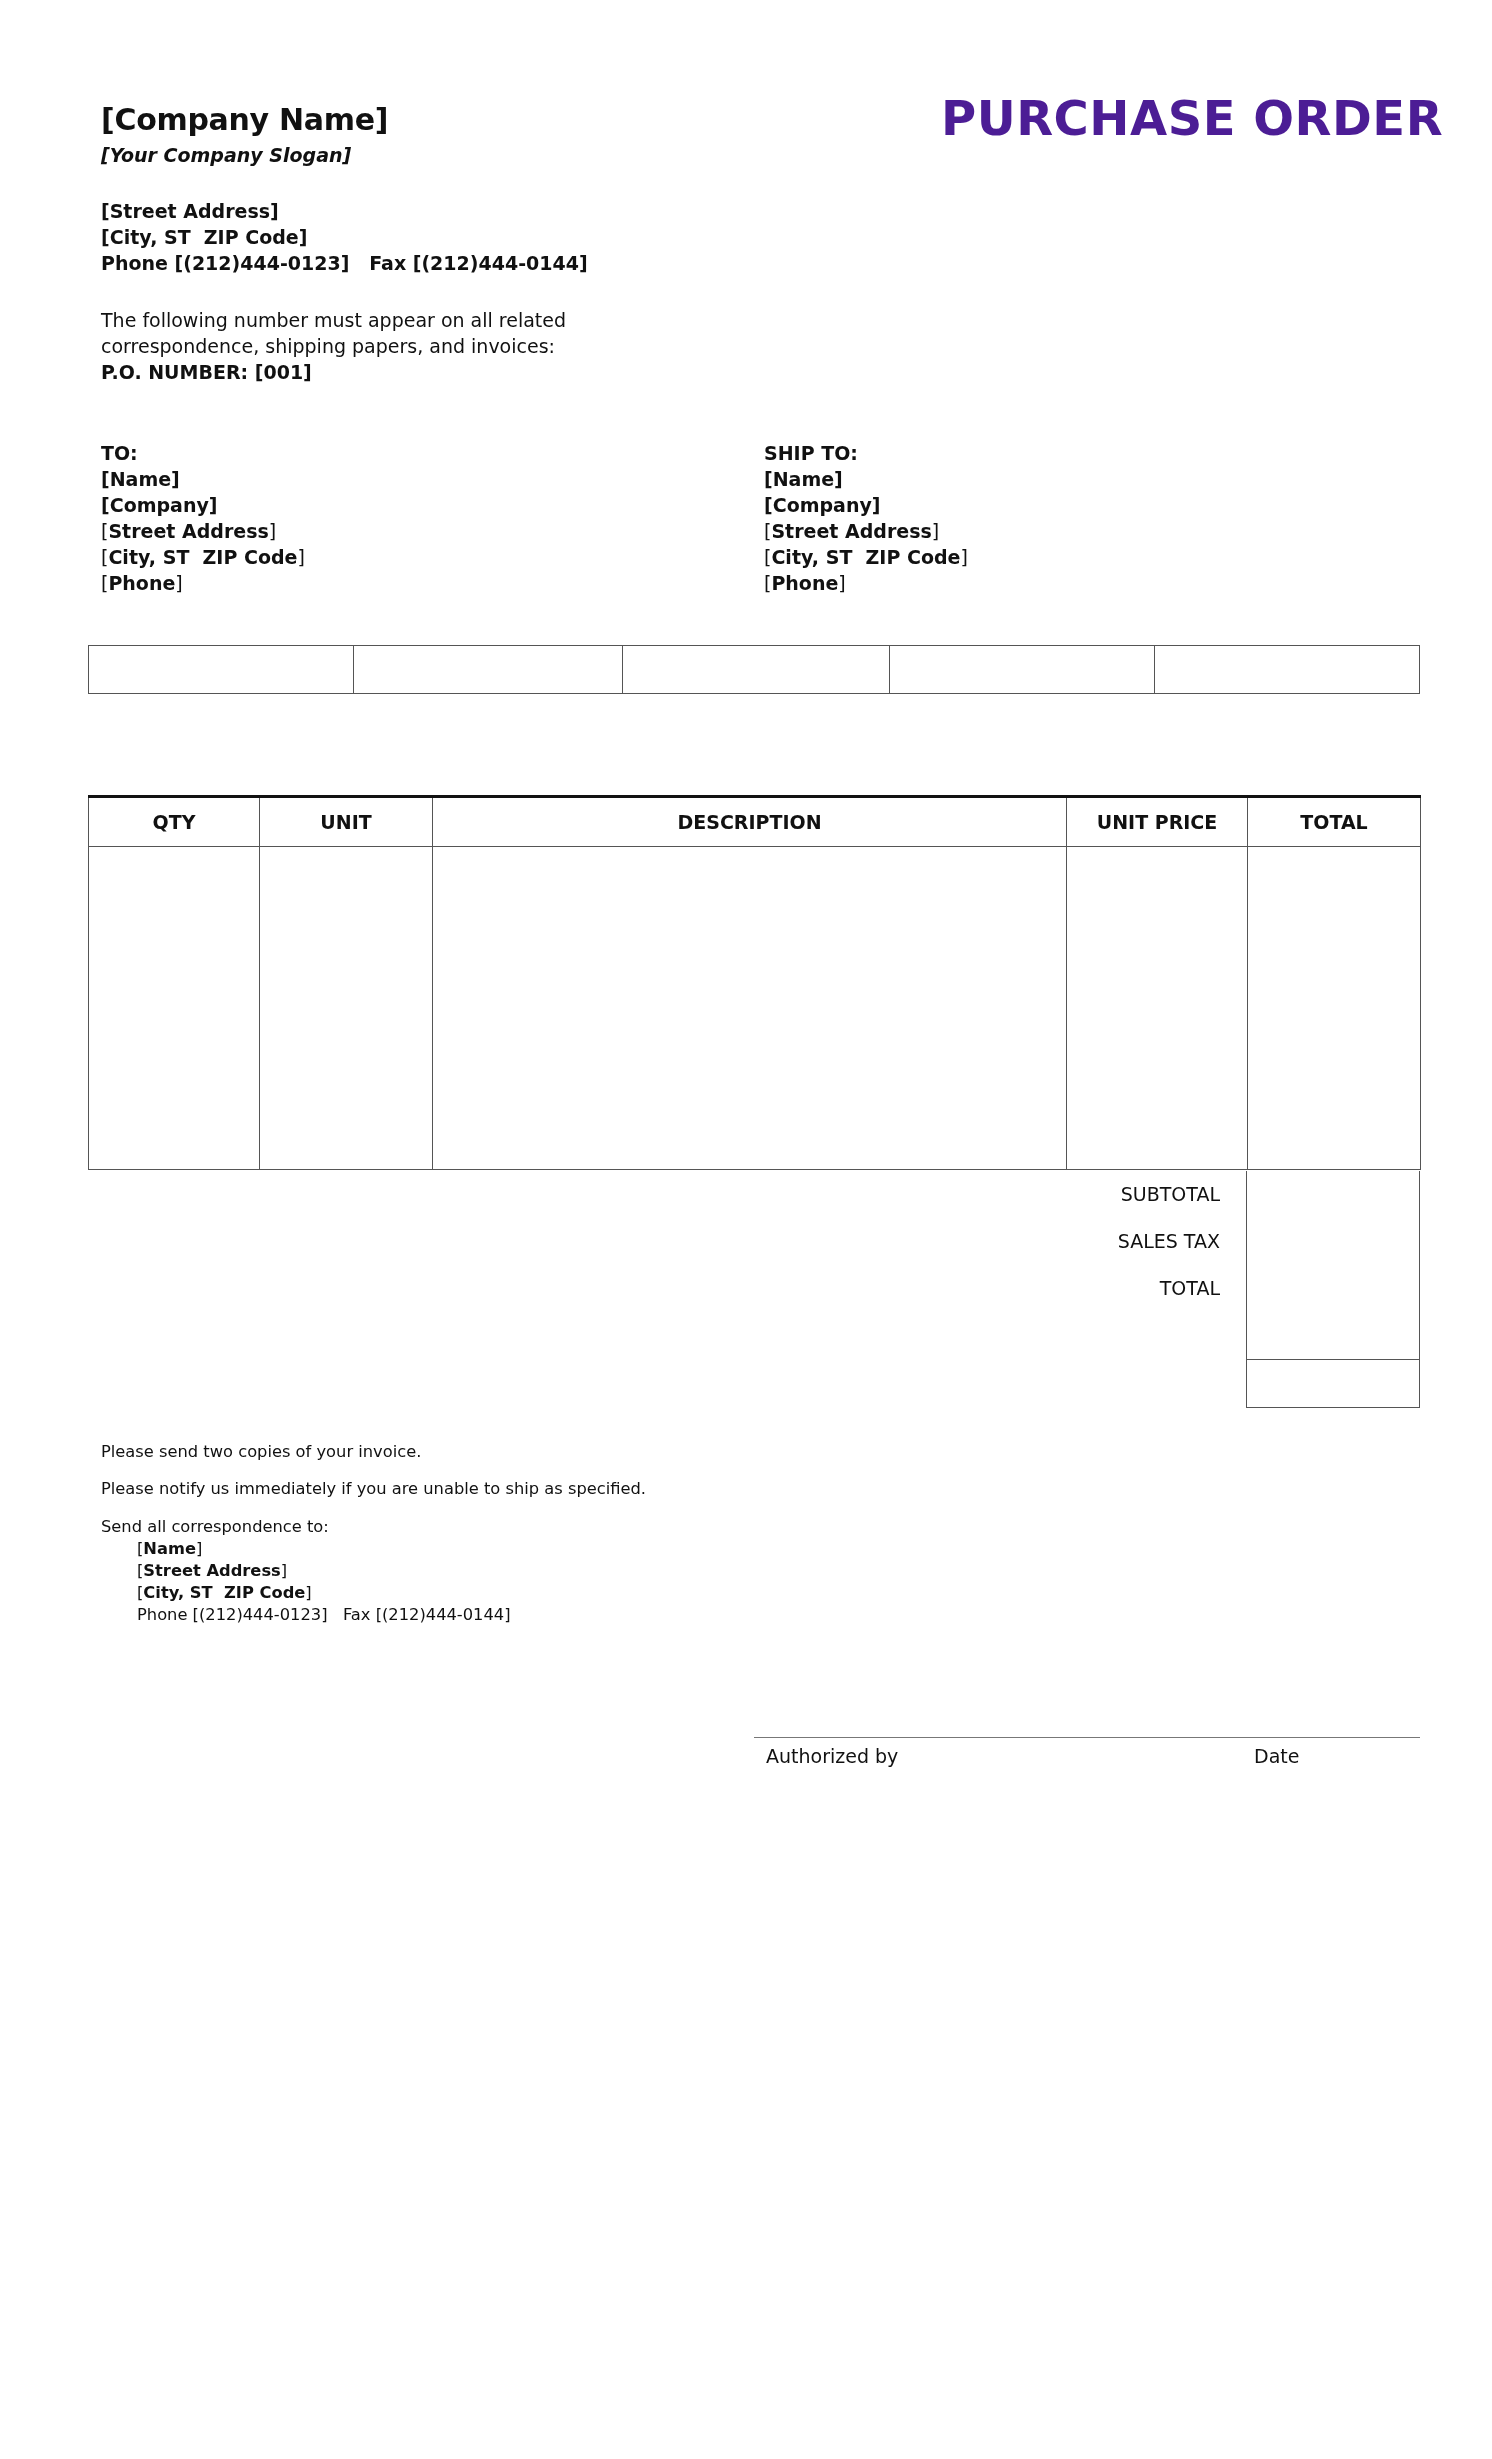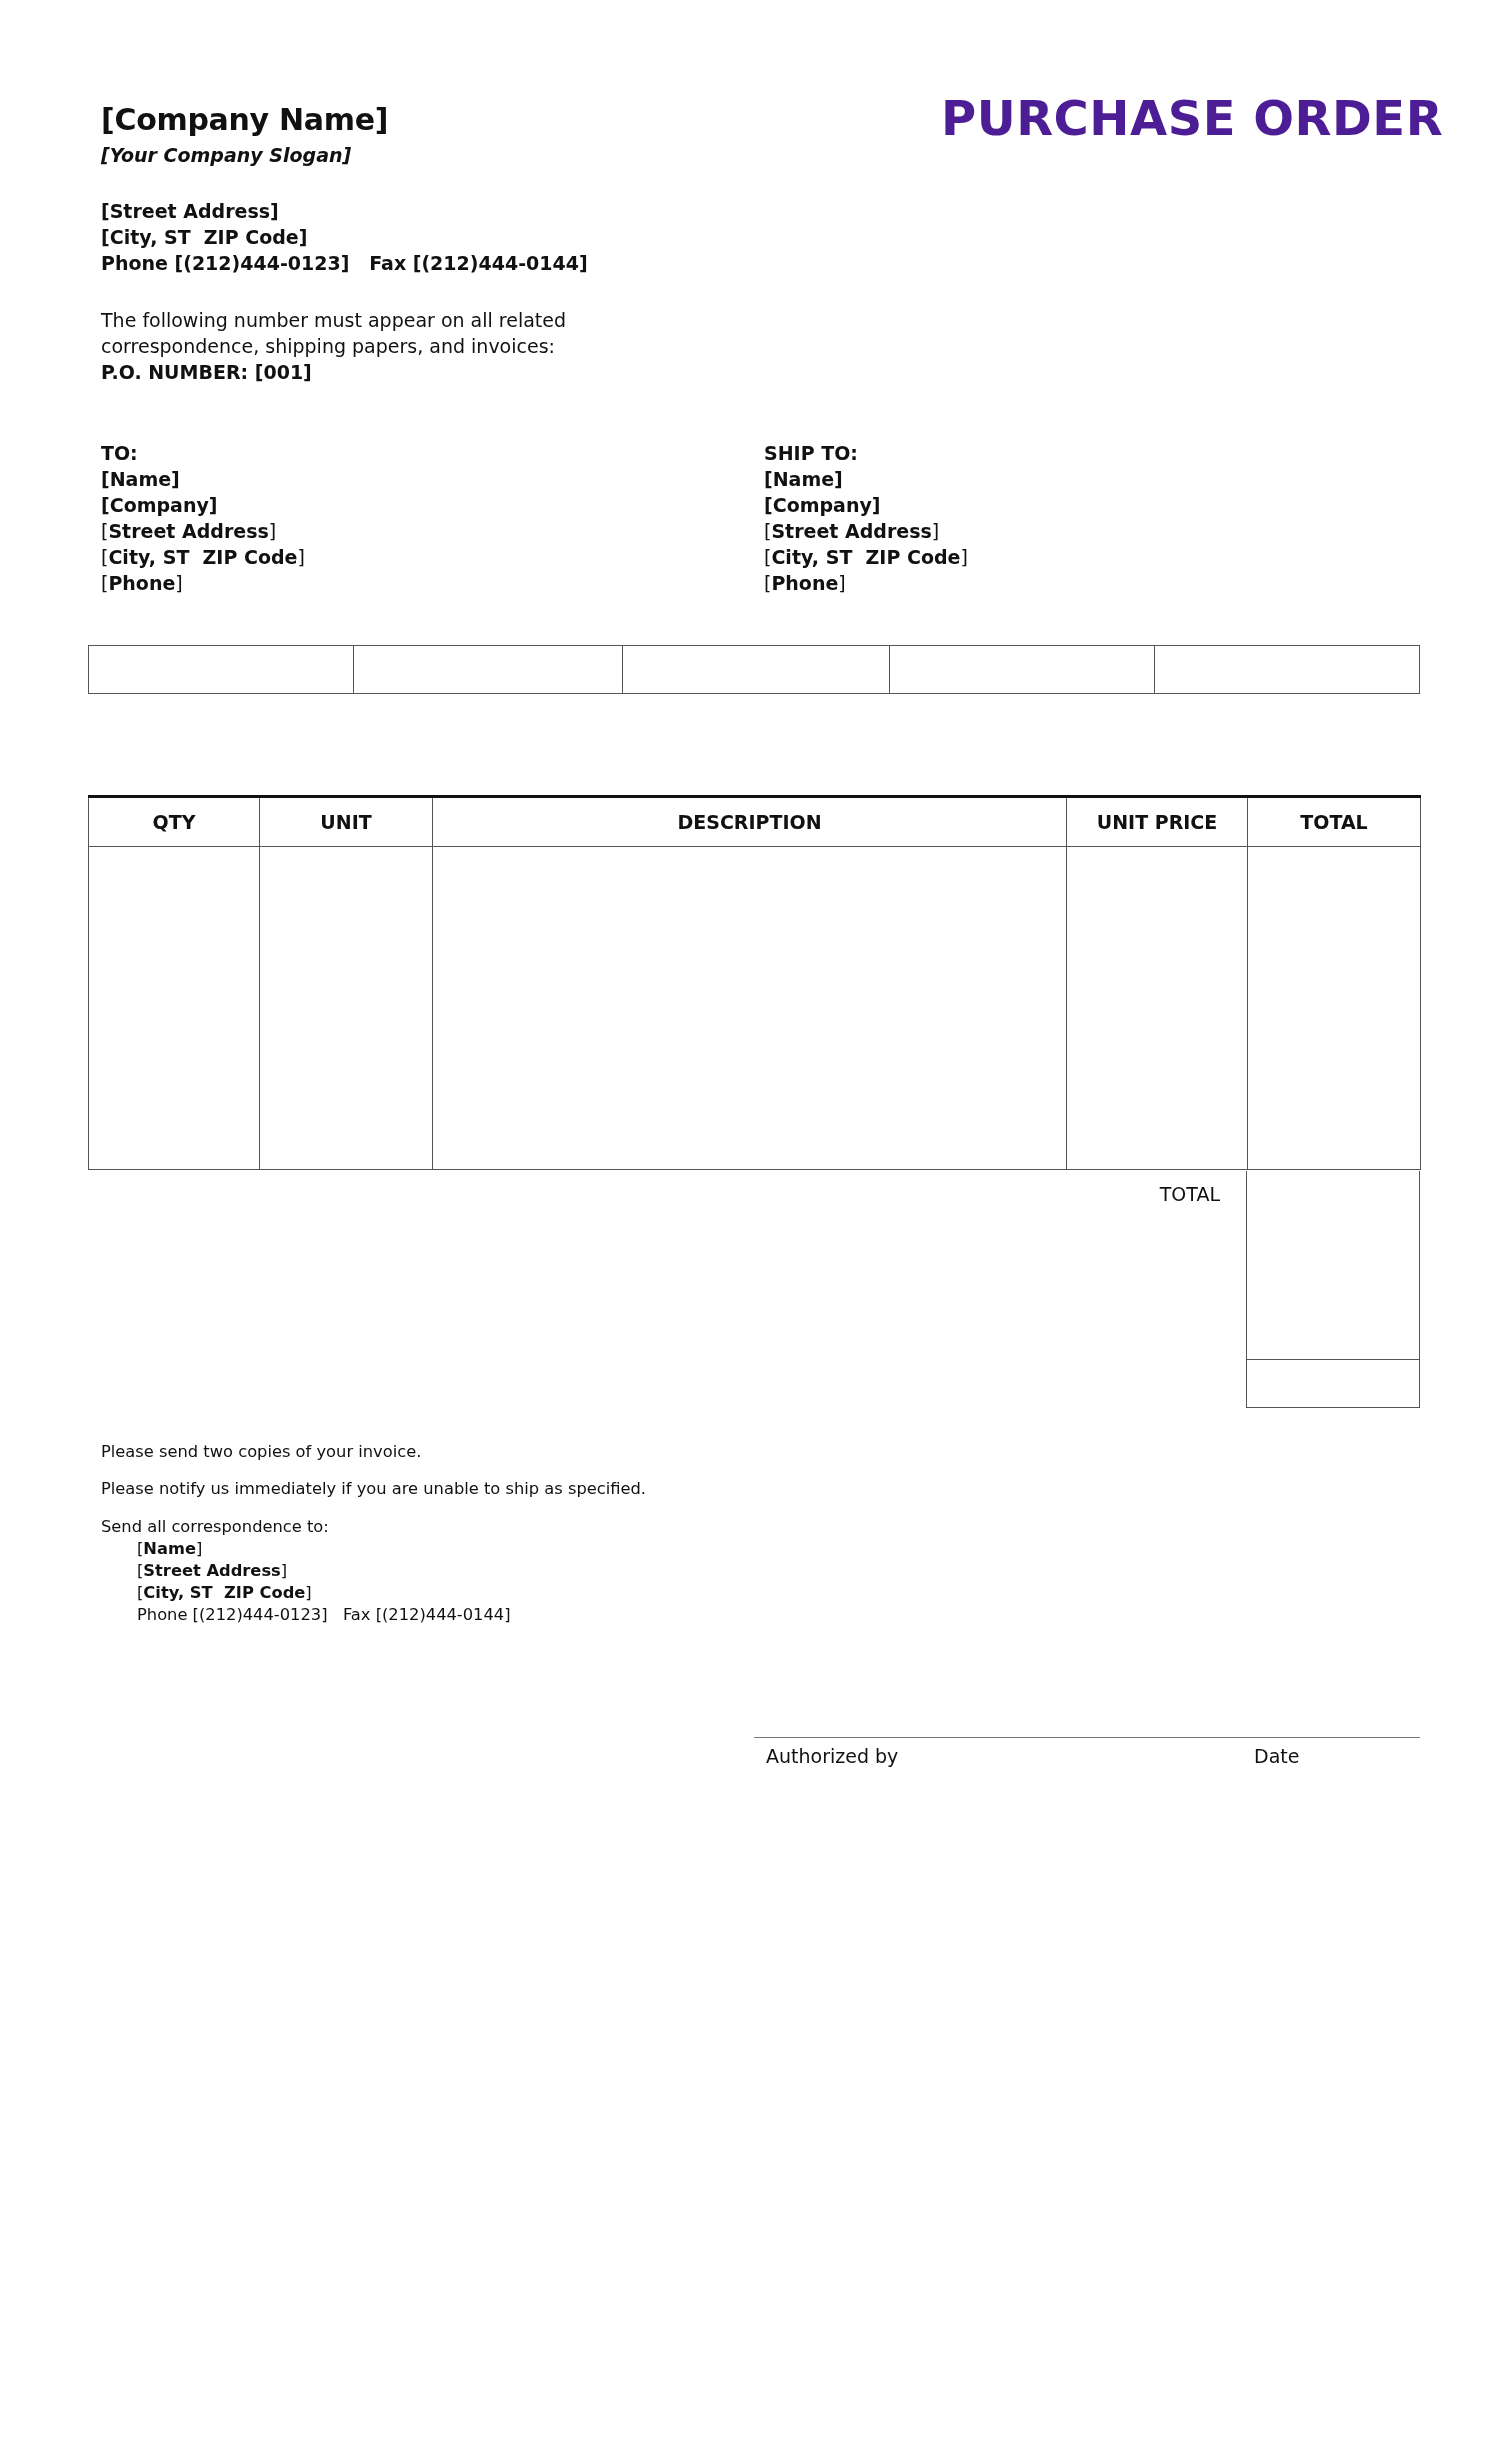--- a/index.html
+++ b/index.html
@@ -131,20 +131,22 @@
     <td></td>
     <td></td>
     <td></td>
     <td></td>
     <td></td>
   </tr>
 </tbody>
   </table>
 
 <div class="abs totals-labels">
+  <div>SUBTOTAL</div>
+  <div>SALES TAX</div>
   <div>TOTAL</div>
 </div>
 <div class="abs totals-box">
   <div class="totals-total-split"></div>
 </div>
 
 <div class="abs footer-notes">
   <p>Please send two copies of your invoice.</p>
   <p>Please notify us immediately if you are unable to ship as specified.</p>
   <div>Send all correspondence to:</div>

